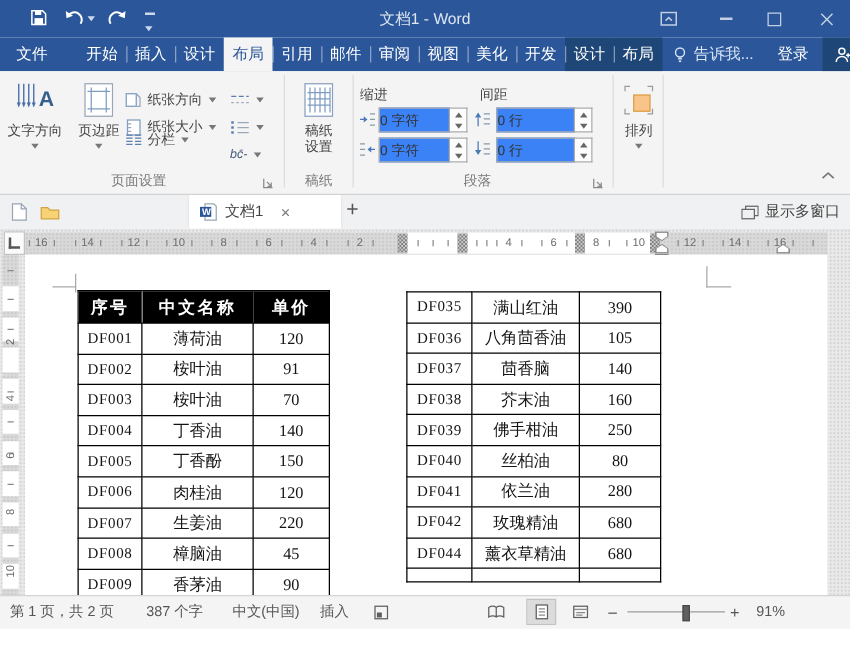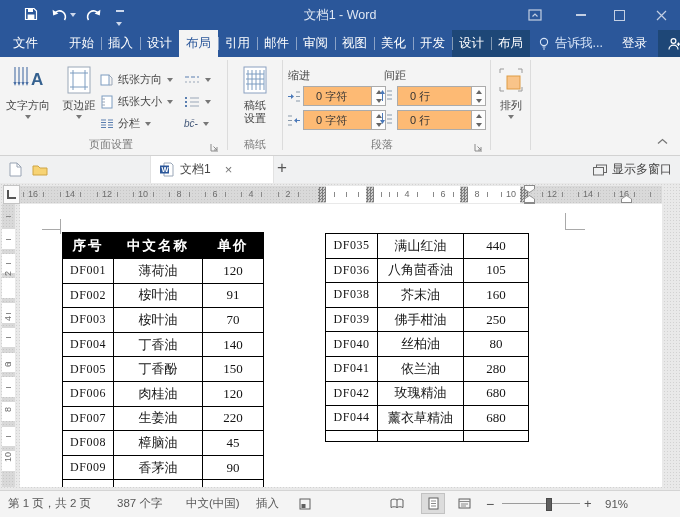--- a/index.html
+++ b/index.html
@@ -32,22 +32,22 @@
   .bigbtn .bicon{height:38px;display:flex;align-items:center}
   .bigbtn .blabel{line-height:13px;text-align:center}
   .bigbtn .caret{margin-top:3px;border-top-color:#777}
   .smallbtn{position:absolute;height:21px;display:flex;align-items:center;gap:4px;font-size:11px;color:#444}
   .smallbtn .caret{border-top-color:#777;margin-left:1px}
   .glabel{position:absolute;bottom:3px;font-size:11px;color:#7a7a7a;text-align:center}
   .vsep{position:absolute;top:3px;bottom:5px;width:1px;background:#dcdcdc}
   .launcher{position:absolute;bottom:5px;width:11px;height:11px}
   .rlabel{position:absolute;font-size:11px;color:#444}
   .spin{position:absolute;height:20px;display:flex}
-  .spin .box{border:1px solid #ababab;background:#fdba74;font-size:11px;color:#333;
-       display:flex;align-items:center;padding-left:12px}
+  .spin .box{border:1px solid #ababab;background:#3b82f6;font-size:11px;color:#333;
+       display:flex;align-items:center;padding-left:0}
   .spin .ud{width:13px;border:1px solid #ababab;border-left:none;background:#fdfdfd;
        display:flex;flex-direction:column;align-items:center;justify-content:space-around}
   .tri-u{width:0;height:0;border-left:3px solid transparent;border-right:3px solid transparent;border-bottom:4px solid #666}
   .tri-d{width:0;height:0;border-left:3px solid transparent;border-right:3px solid transparent;border-top:4px solid #666}
   
   .doctabs{position:absolute;left:0;top:156px;right:0;height:27px;background:#f0f1f2;font-size:12px;color:#444}
   .dicon{position:absolute;top:6px}
   .dtab{position:absolute;top:0;height:27px;display:flex;align-items:center;gap:6px;padding:0 9px;
        border-left:1px solid #e2e2e2;border-right:1px solid #e2e2e2}
   .dtab.t1{left:62px;width:74px;background:#f7f8f9}
@@ -85,21 +85,21 @@
   .tbl td,.tbl th{border:1px solid #000;padding:0;text-align:center;overflow:hidden;white-space:nowrap;
        font-family:"Liberation Serif","DejaVu Serif",serif;font-size:13px;color:#141414;height:23.6px}
   .tbl th{background:#000;color:#fff;height:25px;font-weight:bold;letter-spacing:2px;font-size:13.5px}
   .tbl td.code{font-size:12px;letter-spacing:.5px}
   .tbl tbody.partial td{height:10px}
   .tbl.ltab{left:42px;top:28px}
   .tbl.rtab{left:305px;top:29px}
   .ltab .c1{width:50px}.ltab .c2{width:88px}.ltab .c3{width:60px}
   .rtab .c1{width:51px}.rtab .c2{width:85px}.rtab .c3{width:64px}
   
-  .statusbar{position:absolute;left:0;top:490px;right:0;height:26px;background:#f4f4f4;border-top:1px solid #d4d4d4;
+  .statusbar{position:absolute;left:0;top:476px;right:0;height:26px;background:#f4f4f4;border-top:1px solid #d4d4d4;
        font-size:11.5px;color:#565656}
   .st{position:absolute;top:0;height:25px;display:flex;align-items:center}
   .viewbtn{position:absolute;top:3px;width:22px;height:19px;display:flex;align-items:center;justify-content:center}
   .viewbtn.active{background:#dcdcdc;outline:1px solid #c2c2c2}
   .ztrack{position:absolute;left:502px;top:12px;width:78px;height:1px;background:#9c9c9c}
   .zthumb{position:absolute;left:546px;top:7px;width:4px;height:11px;background:#5f5f5f;border:1px solid #4a4a4a}
 </style>
 </head>
 <body>
 
@@ -268,21 +268,21 @@
       <span class="caret"></span>
   </div>
   <div class="smallbtn" style="left:100px;top:34px">
     <svg width="14" height="14" viewBox="0 0 14 14">
         <rect x="2" y="1" width="10" height="12" fill="#fff" stroke="#7d9cc0"></rect>
         <path d="M2 4 H5 M2 7 H5 M2 10 H5" stroke="#9aa7b8"></path>
       </svg>
     <span>纸张大小</span>
       <span class="caret"></span>
   </div>
-  <div class="smallbtn" style="left:100px;top:56px">
+  <div class="smallbtn" style="left:100px;top:44px">
     <svg width="14" height="14" viewBox="0 0 14 14">
         <g stroke="#5b7fb0">
           <path d="M1 3 H6 M1 5.5 H6 M1 8 H6 M1 10.5 H6"></path>
           <path d="M8 3 H13 M8 5.5 H13 M8 8 H13 M8 10.5 H13"></path>
         </g>
       </svg>
     <span>分栏</span>
       <span class="caret"></span>
   </div>
   <div class="smallbtn" style="left:184px;top:12px">
@@ -628,29 +628,34 @@
           </tr>
       </tbody>
     </table>
 
     <table class="tbl rtab">
       <tbody>
 
           <tr>
             <td class="c1 code">DF035</td>
             <td class="c2">满山红油</td>
-            <td class="c3">440</td>
+            <td class="c3">390</td>
           </tr>
 
           <tr>
             <td class="c1 code">DF036</td>
             <td class="c2">八角茴香油</td>
             <td class="c3">105</td>
           </tr>
 
+          <tr>
+            <td class="c1 code">DF037</td>
+            <td class="c2">茴香脑</td>
+            <td class="c3">140</td>
+          </tr>
 
           <tr>
             <td class="c1 code">DF038</td>
             <td class="c2">芥末油</td>
             <td class="c3">160</td>
           </tr>
 
           <tr>
             <td class="c1 code">DF039</td>
             <td class="c2">佛手柑油</td>

